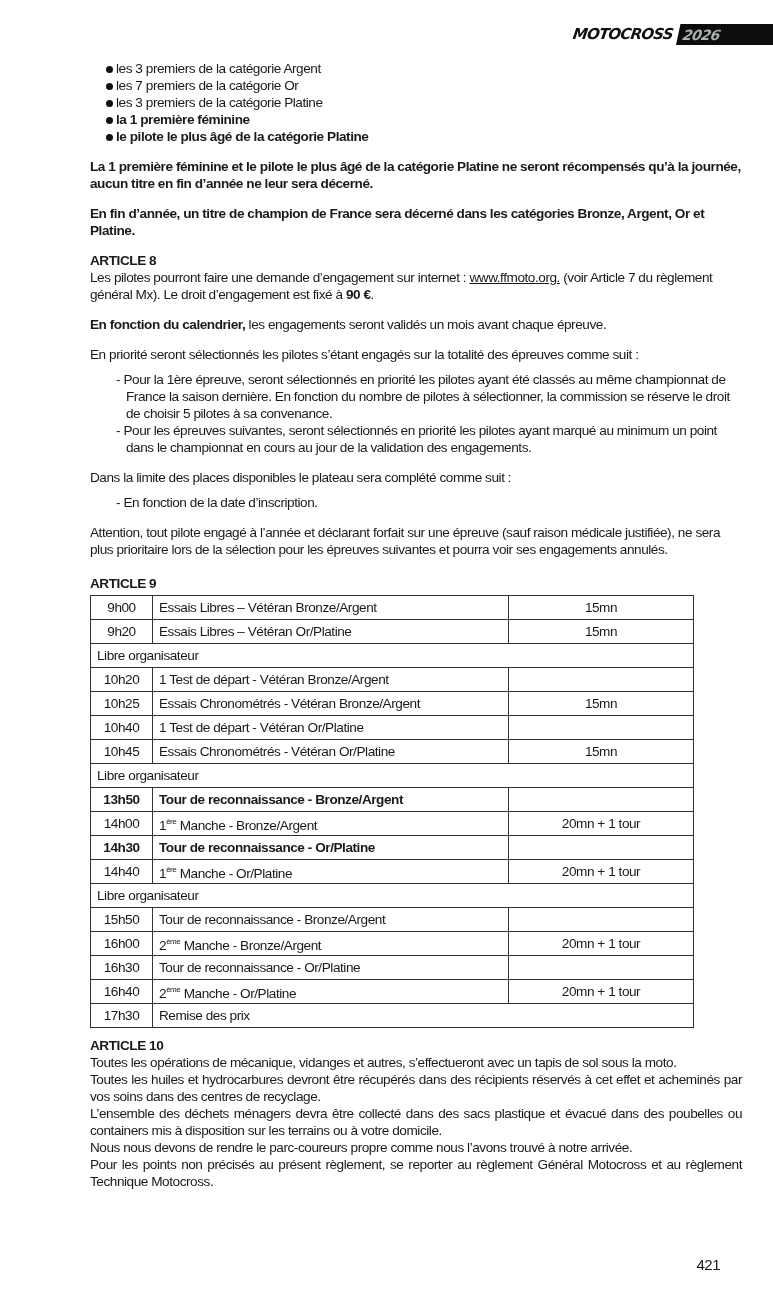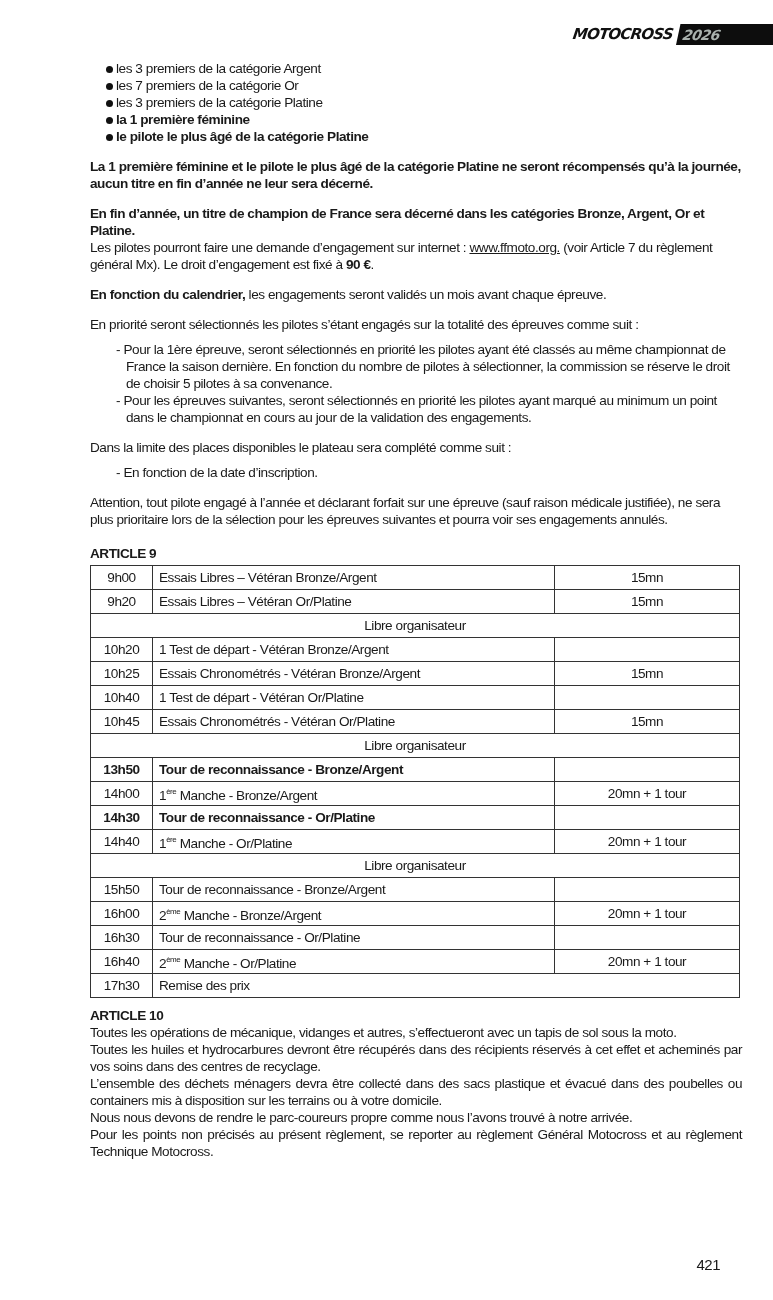--- a/index.html
+++ b/index.html
@@ -17,25 +17,25 @@
   .bullets { list-style: none; margin: 0 0 0 16px; padding: 0; }
   .bullets li { position: relative; padding-left: 10px; }
   .bullets li::before { content: ""; position: absolute; left: 0; top: 6px; width: 7px; height: 7px; border-radius: 50%; background: #111; }
   .bold { font-weight: bold; }
   p { margin: 0; }
   .gap { margin-top: 13px; }
   .art-title { font-weight: bold; margin-top: 13px; }
   .indent-list { margin: 8px; padding: 0; list-style: none; }
   .indent-list li { padding-left: 28px; text-indent: -10px; }
   .link { text-decoration: underline; }
-  table.schedule { border-collapse: collapse; width: 650px; margin-top: 3px; font-size: 13.6px; letter-spacing: -0.45px; }
+  table.schedule { border-collapse: collapse; width: 604px; margin-top: 3px; font-size: 13.6px; letter-spacing: -0.45px; }
   table.schedule td { border: 1.4px solid #333; height: 23px; padding: 0 6px; }
   td.time { width: 49px; text-align: center; }
   td.dur { width: 172px; text-align: center; }
-  td.span { text-align: center; }
+  td.span { text-align: left; }
   tr.b td { font-weight: bold; }
   sup { font-size: 8px; }
   .art10 p { text-align: justify; }
   .page-num { position: absolute; right: 53px; top: 1256px; font-size: 15px; letter-spacing: -0.5px; }
 </style>
 </head>
 <body>
 
 <div class="header">
   <span class="brand">MOTOCROSS</span>
@@ -50,20 +50,21 @@
     <li>les 7 premiers de la catégorie Or</li>
     <li>les 3 premiers de la catégorie Platine</li>
     <li class="bold">la 1 première féminine</li>
     <li class="bold">le pilote le plus âgé de la catégorie Platine</li>
   </ul>
 
   <p class="bold gap">La 1 première féminine et le pilote le plus âgé de la catégorie Platine ne seront récompensés qu’à la journée, aucun titre en fin d’année ne leur sera décerné.</p>
   <p class="bold gap">En fin d’année, un titre de champion de France sera décerné dans les catégories Bronze, Argent, Or et Platine.</p>
 
   <div>
+    <div class="art-title">ARTICLE 8</div>
     <p><span>Les pilotes pourront faire une demande d’engagement sur internet : </span><span class="link">www.ffmoto.org.</span><span> (voir Article 7 du règlement général Mx). Le droit d’engagement est fixé à </span><span class="bold">90 €</span><span>.</span></p>
     <p class="gap"><span class="bold">En fonction du calendrier,</span><span> les engagements seront validés un mois avant chaque épreuve.</span></p>
     <p class="gap">En priorité seront sélectionnés les pilotes s’étant engagés sur la totalité des épreuves comme suit :</p>
     <ul class="indent-list">
       <li>- Pour la 1ère épreuve, seront sélectionnés en priorité les pilotes ayant été classés au même championnat de France la saison dernière. En fonction du nombre de pilotes à sélectionner, la commission se réserve le droit de choisir 5 pilotes à sa convenance.</li>
       <li>- Pour les épreuves suivantes, seront sélectionnés en priorité les pilotes ayant marqué au minimum un point dans le championnat en cours au jour de la validation des engagements.</li>
     </ul>
     <p class="gap">Dans la limite des places disponibles le plateau sera complété comme suit :</p>
     <ul class="indent-list">
       <li>- En fonction de la date d’inscription.</li>

